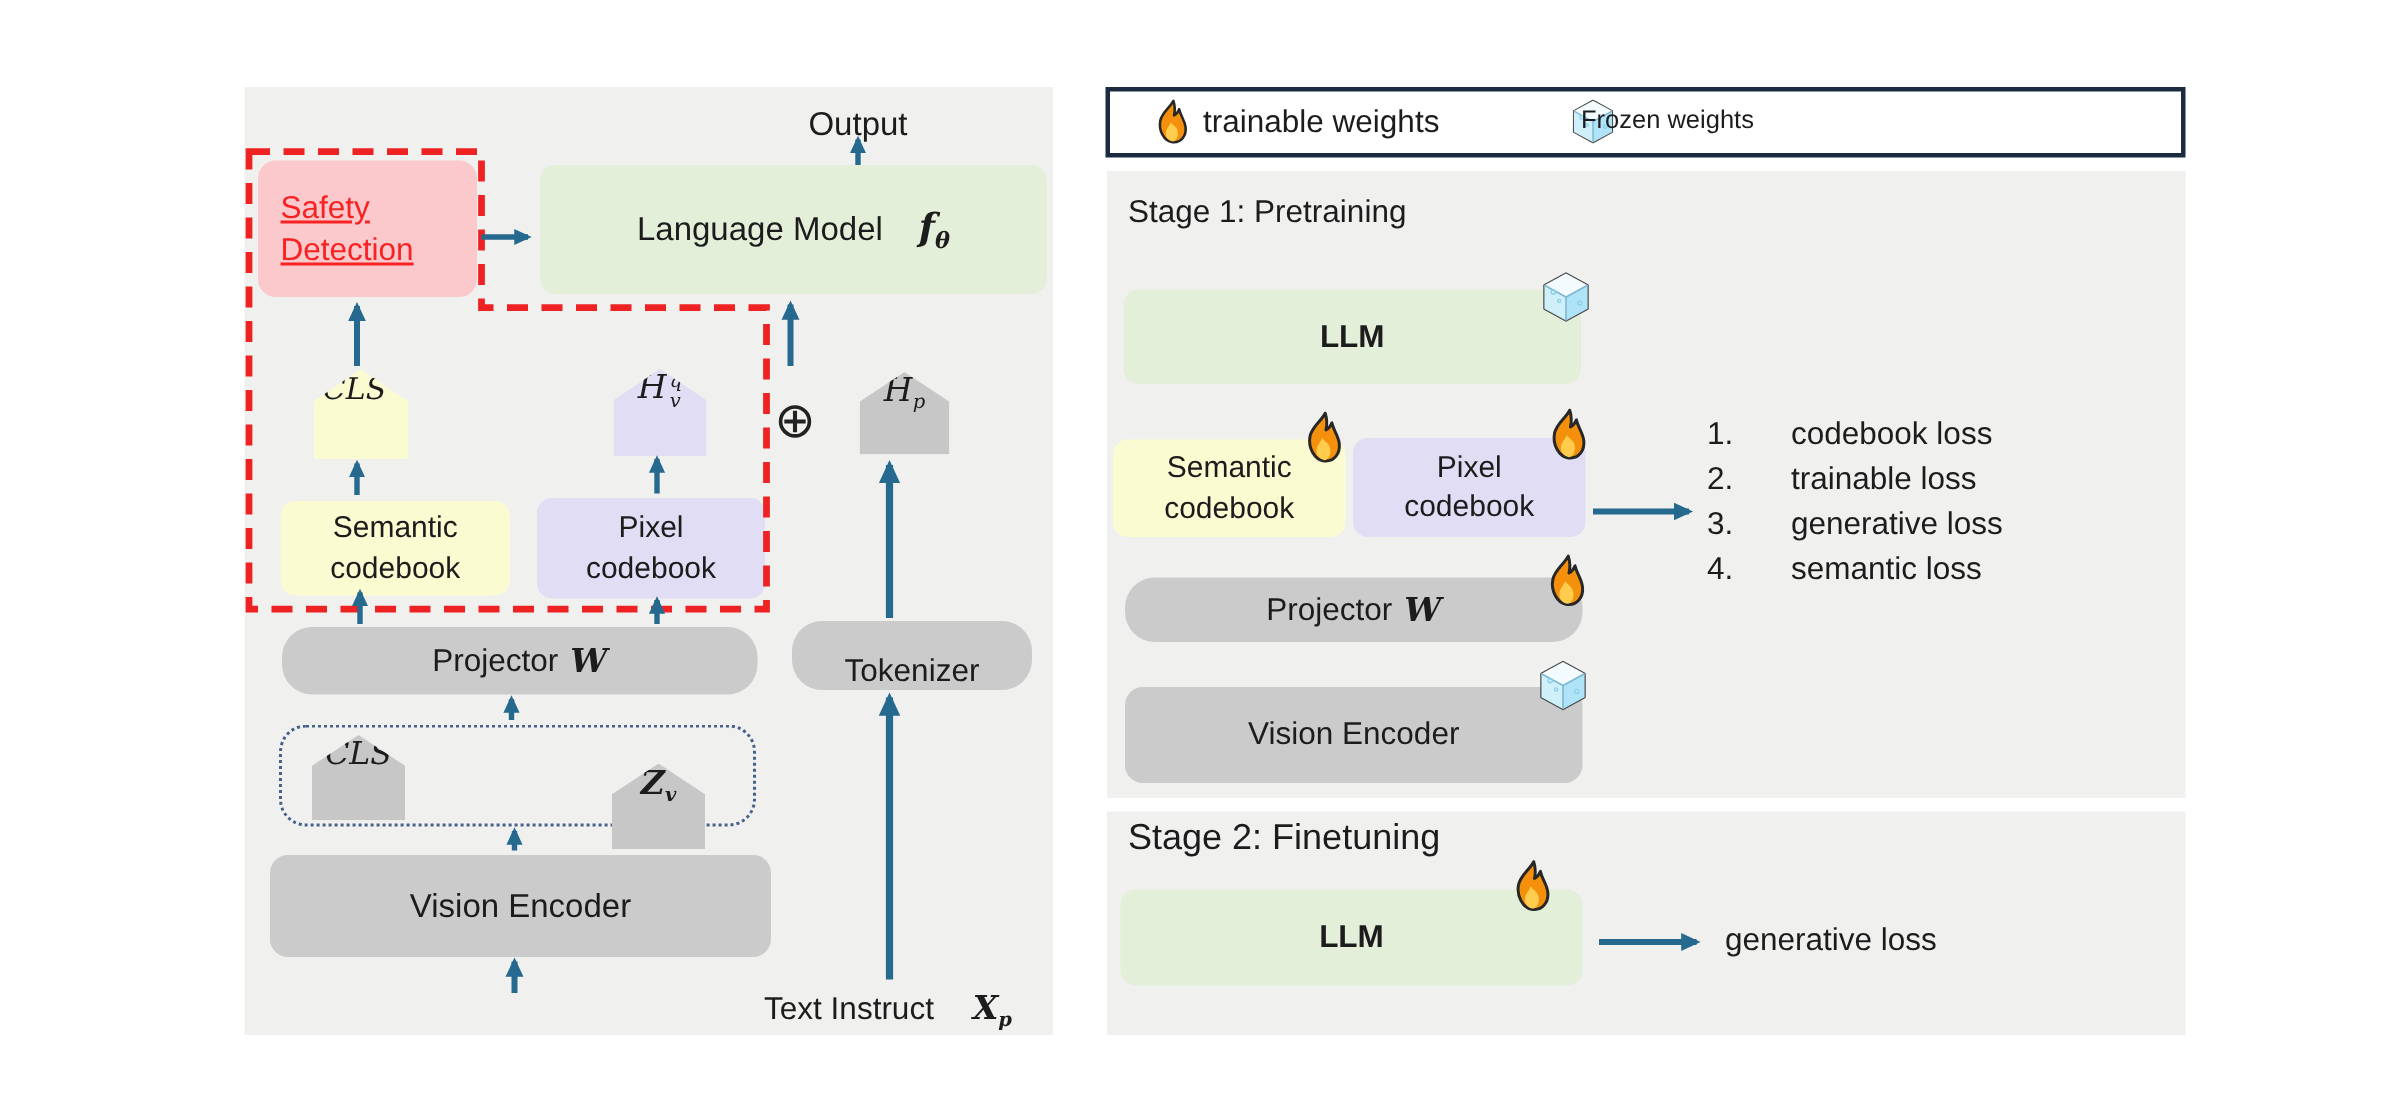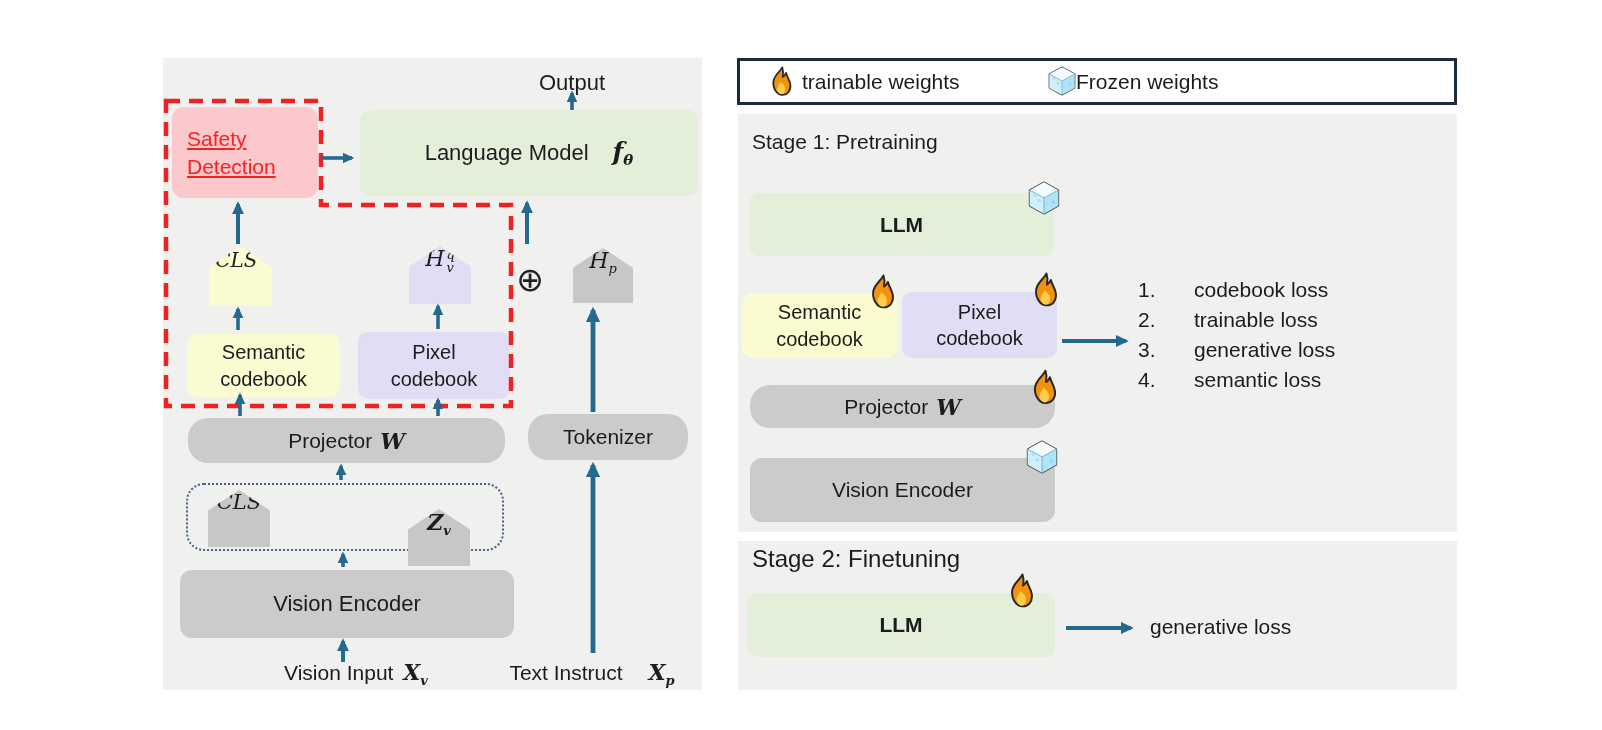--- a/index.html
+++ b/index.html
@@ -76,40 +76,36 @@
     <div class="wrap" style="width:95px;">Semantic codebook</div>
   </div>
   <div class="box purple r10" style="left:358px;top:332px;width:152px;height:67px;font-size:20px;">
     <div class="wrap" style="width:95px;">Pixel codebook</div>
   </div>
 
   <div class="box gray r8" style="left:188px;top:418px;width:317px;height:45px;font-size:21px;">
     <span>Projector</span>
     <span class="mathb" style="font-size:22px;margin-left:8px;">W</span>
   </div>
-  <div class="box gray r8" style="left:528px;top:414px;width:160px;height:46px;font-size:21px;">
+  <div class="box gray r8" style="left:528px;top:414px;width:160px;height:46px;font-size:21px;align-items:flex-end;">
     <span>Tokenizer</span>
   </div>
 
   <div class="abs" style="left:186px;top:483px;width:318px;height:68px;border:2px dotted #46618a;border-radius:18px;box-sizing:border-box;"></div>
   <div class="pent gray2" style="left:208px;top:490px;width:62px;height:57px;padding-bottom:5px;font-size:21px;">
     <span class="math">CLS</span>
   </div>
   <div class="pent gray2" style="left:408px;top:509px;width:62px;height:57px;padding-bottom:5px;font-size:22px;">
     <span class="mathb"><span>Z</span><span class="sub mathb">v</span></span>
   </div>
 
   <div class="box gray r12" style="left:180px;top:570px;width:334px;height:68px;font-size:22px;">
     <span>Vision Encoder</span>
   </div>
 
-  <div class="lbl" style="left:246px;top:659px;width:220px;text-align:center;font-size:21px;">
-    <span>Vision Input</span>
-    <span class="mathb" style="font-size:22px;margin-left:4px;"><span>X</span><span class="sub mathb">v</span></span>
-  </div>
   <div class="lbl" style="left:492px;top:659px;width:200px;text-align:center;font-size:21px;">
     <span>Text Instruct</span>
     <span class="mathb" style="font-size:22px;margin-left:20px;"><span>X</span><span class="sub" style="font-family:'DejaVu Serif',serif;">p</span></span>
   </div>
 
   <div class="abs" style="left:737px;top:58px;width:714px;height:41px;background:#fff;border:3px solid var(--legend_border);"></div>
   <span class="icon fire-icon" style="left:768px;top:66px;width:26px;height:32px;">
       <svg viewBox="0 0 24 30">
         <path d="M13.2 1.2 C 10.8 5.8, 6.2 8.2, 5 13.6 C 3.8 19.6, 7.2 26.4, 12.6 27 C 18 27.6, 21.4 23, 20.8 17.6 C 20.3 13.2, 17.6 10.4, 16.8 6.4 C 15.9 8.6, 14.9 9.6, 13.6 10.2 C 14.3 7.2, 14.1 4, 13.2 1.2 Z" fill="#f4900c" stroke="#272727" stroke-width="1.6" stroke-linejoin="round"></path>
         <path d="M12.8 26.6 C 9.8 26.2, 7.8 23.4, 8.6 20.2 C 9.2 17.8, 11 16.6, 11.6 14.6 C 12.8 16.6, 15.4 17.2, 15.9 20.4 C 16.4 23.4, 15.2 26.2, 12.8 26.6 Z" fill="#ffcc4d"></path>
@@ -122,21 +118,21 @@
         <polygon points="2,7 13,13 24,7 13,1" fill="#f3fbfe"></polygon>
         <polygon points="2,7 13,13 13,25 2,19" fill="#cfeffb"></polygon>
         <polygon points="24,7 13,13 13,25 24,19" fill="#aee3f8"></polygon>
         <polyline points="2,7 13,13 24,7" fill="none" stroke="#7fb7cf" stroke-width="0.8"></polyline>
         <line x1="13" y1="13" x2="13" y2="25" stroke="#7fb7cf" stroke-width="0.8"></line>
         <circle cx="6.5" cy="10.5" r="1.1" fill="none" stroke="#8fd0ea" stroke-width="0.7"></circle>
         <circle cx="9.5" cy="15" r="0.8" fill="none" stroke="#8fd0ea" stroke-width="0.7"></circle>
         <circle cx="20" cy="16" r="1" fill="none" stroke="#8fd0ea" stroke-width="0.7"></circle>
       </svg>
     </span>
-  <div class="lbl" style="left:1076px;top:70px;font-size:21px;"><span>Frozen weights</span></div>
+  <div class="lbl" style="left:1054px;top:70px;font-size:17px;"><span>Frozen weights</span></div>
 
   <div class="lbl" style="left:752px;top:130px;font-size:21px;"><span>Stage 1: Pretraining</span></div>
 
   <div class="box green r10" style="left:749px;top:193px;width:305px;height:63px;font-size:21px;font-weight:bold;">
     <span>LLM</span>
   </div>
   <span class="icon ice-icon" style="left:1026px;top:181px;width:36px;height:34px;">
       <svg viewBox="0 0 26 26">
         <polygon points="13,1 24,7 24,19 13,25 2,19 2,7" fill="#e8f7fd" stroke="#4a4a4a" stroke-width="1.2" stroke-linejoin="round"></polygon>
         <polygon points="2,7 13,13 24,7 13,1" fill="#f3fbfe"></polygon>

